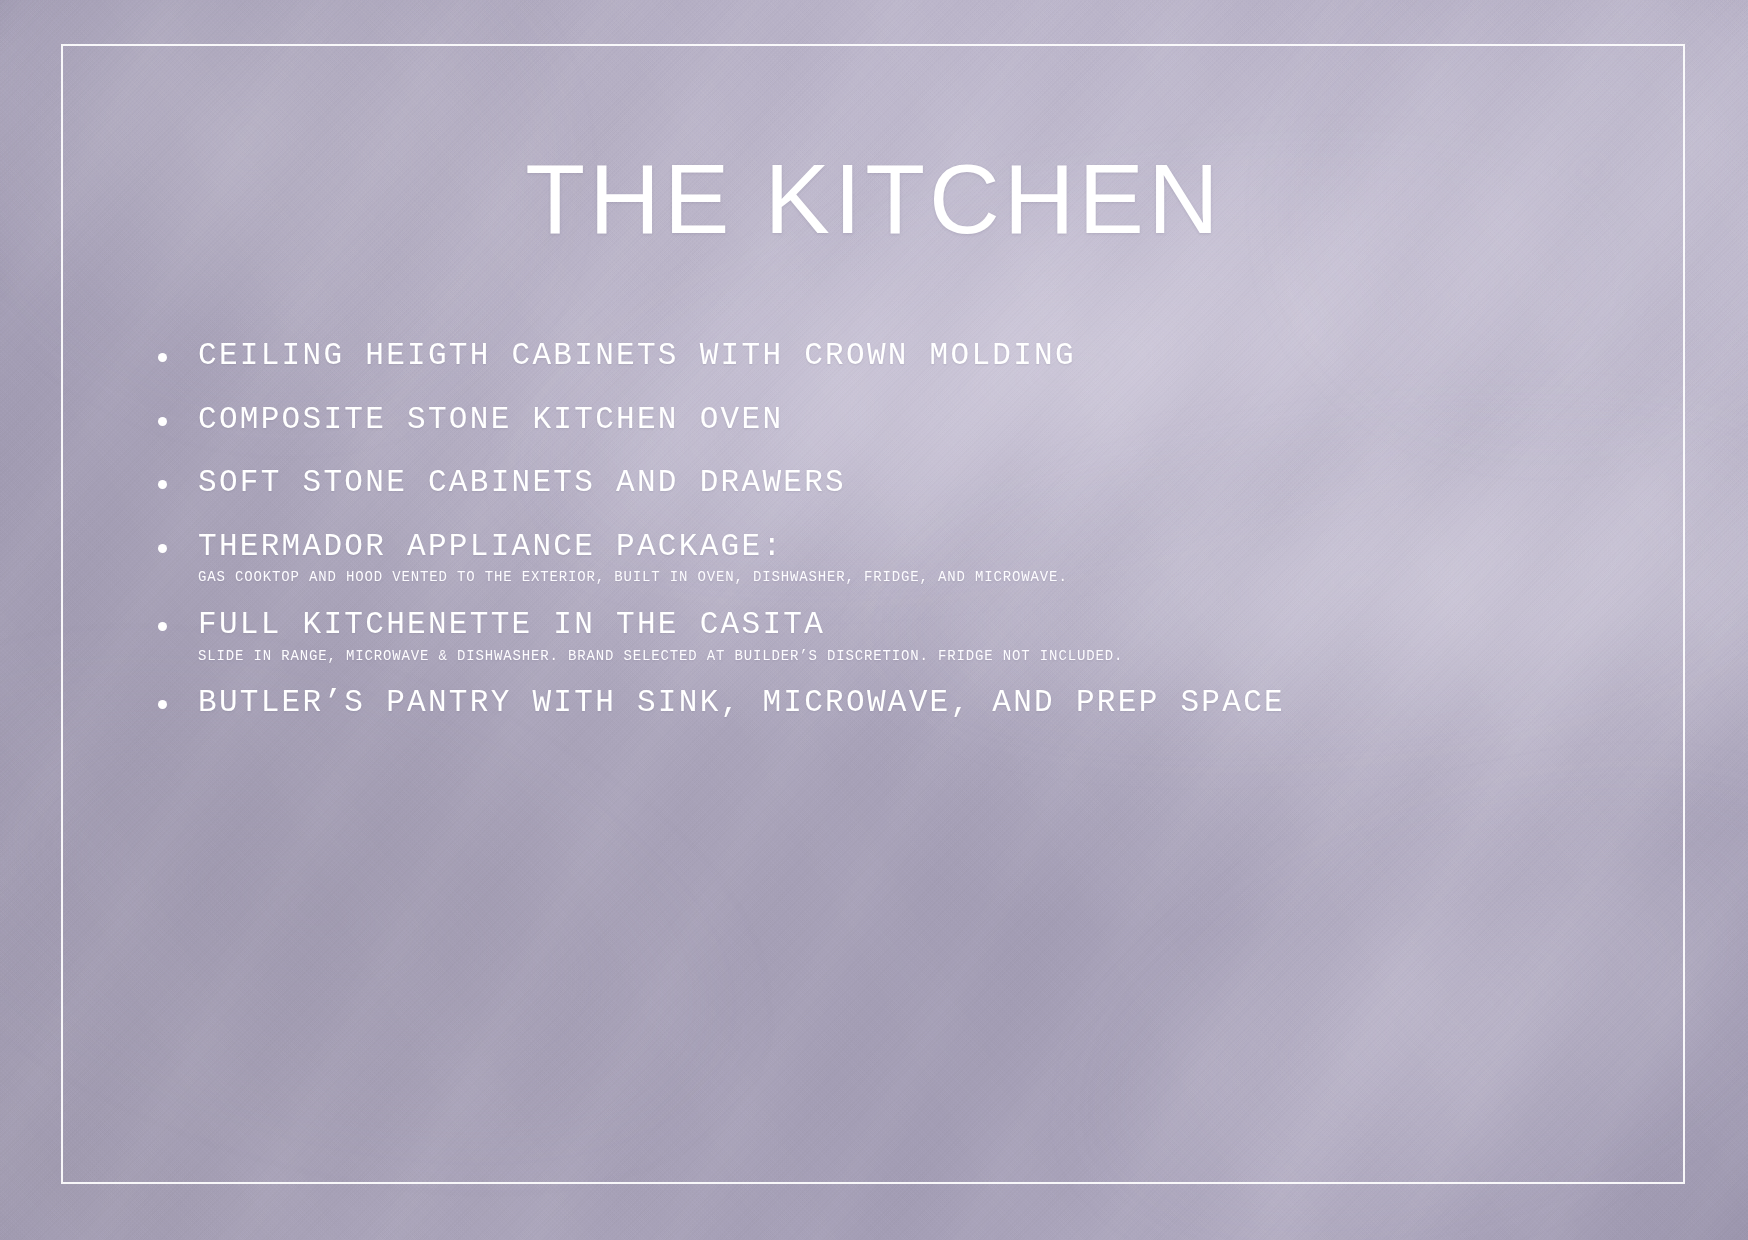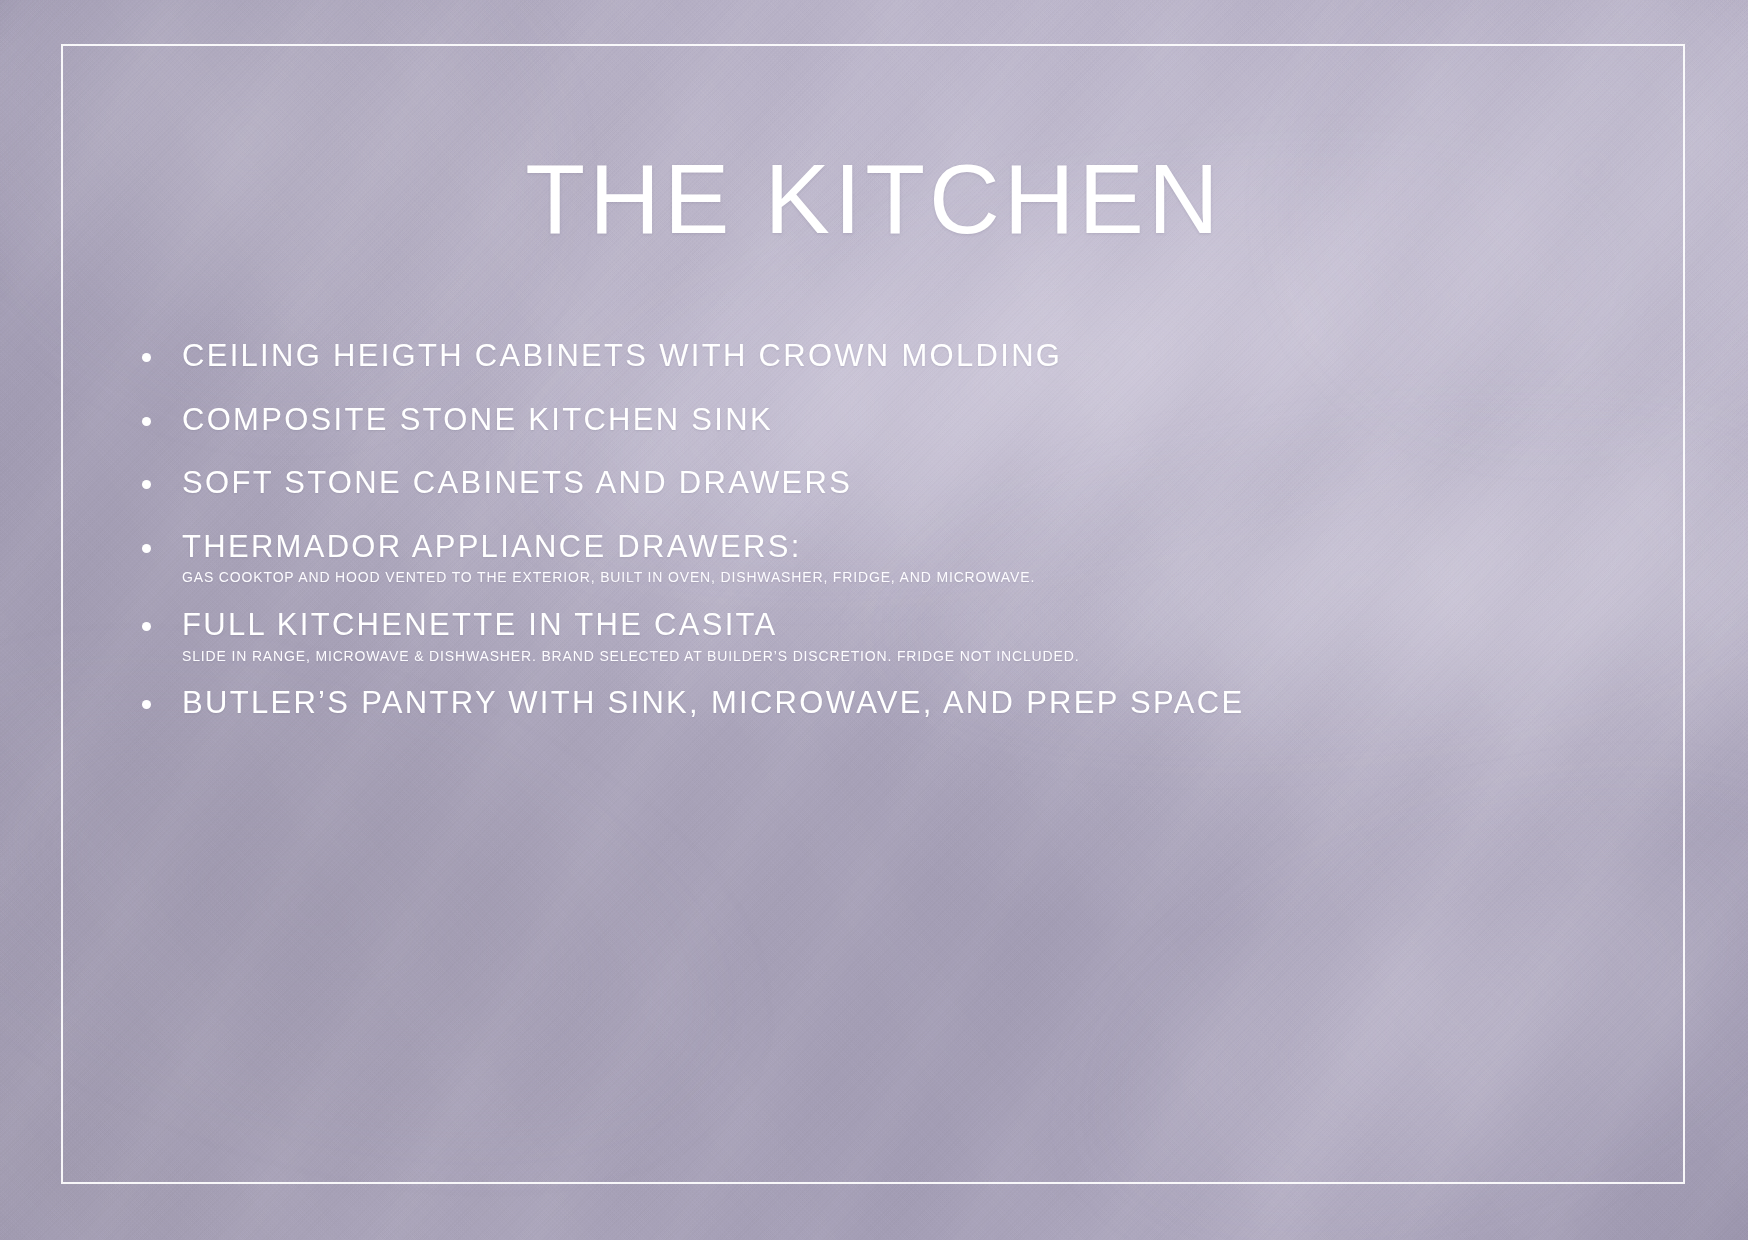--- a/index.html
+++ b/index.html
@@ -130,23 +130,24 @@
     font-size:98px;
     line-height:1;
     font-weight:300;
     letter-spacing:4px;
     text-shadow:0 1px 3px rgba(90,84,110,0.18);
     font-family:"Liberation Sans", sans-serif;
   }
 
   #feature-list {
     position:absolute;
-    left:136px; top:338px;
+    left:152px; top:338px;
     width:1480px;
     list-style:none;
+    font-family:Liberation Mono, monospace;
   }
 
   .feature-item {
     position:relative;
     padding-left:46px;
     margin-bottom:27px;
   }
   .feature-item.has-note { margin-bottom:21px; }
 
   .bullet-dot {
@@ -211,32 +212,32 @@
     <ul id="feature-list">
 
       <li class="feature-item">
         <span class="bullet-dot"></span>
         <span class="feature-label">CEILING HEIGTH CABINETS WITH CROWN MOLDING</span>
       </li>
 
 
       <li class="feature-item">
         <span class="bullet-dot"></span>
-        <span class="feature-label">COMPOSITE STONE KITCHEN SINK</span>
+        <span class="feature-label">COMPOSITE STONE KITCHEN OVEN</span>
       </li>
 
 
       <li class="feature-item">
         <span class="bullet-dot"></span>
         <span class="feature-label">SOFT STONE CABINETS AND DRAWERS</span>
       </li>
 
       <li class="feature-item has-note">
         <span class="bullet-dot"></span>
-        <span class="feature-label">THERMADOR APPLIANCE DRAWERS:</span>
+        <span class="feature-label">THERMADOR APPLIANCE PACKAGE:</span>
         <span class="feature-note">GAS COOKTOP AND HOOD VENTED TO THE EXTERIOR, BUILT IN OVEN, DISHWASHER, FRIDGE, AND MICROWAVE.</span>
       </li>
 
 
       <li class="feature-item has-note">
         <span class="bullet-dot"></span>
         <span class="feature-label">FULL KITCHENETTE IN THE CASITA</span>
         <span class="feature-note">SLIDE IN RANGE, MICROWAVE &amp; DISHWASHER. BRAND SELECTED AT BUILDER’S DISCRETION. FRIDGE NOT INCLUDED.</span>
       </li>
 

